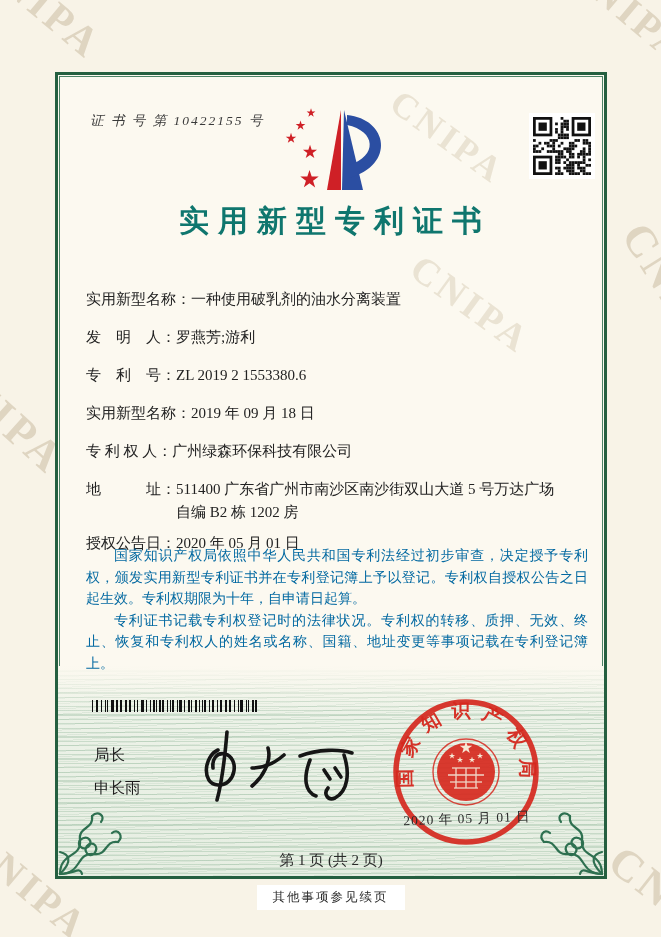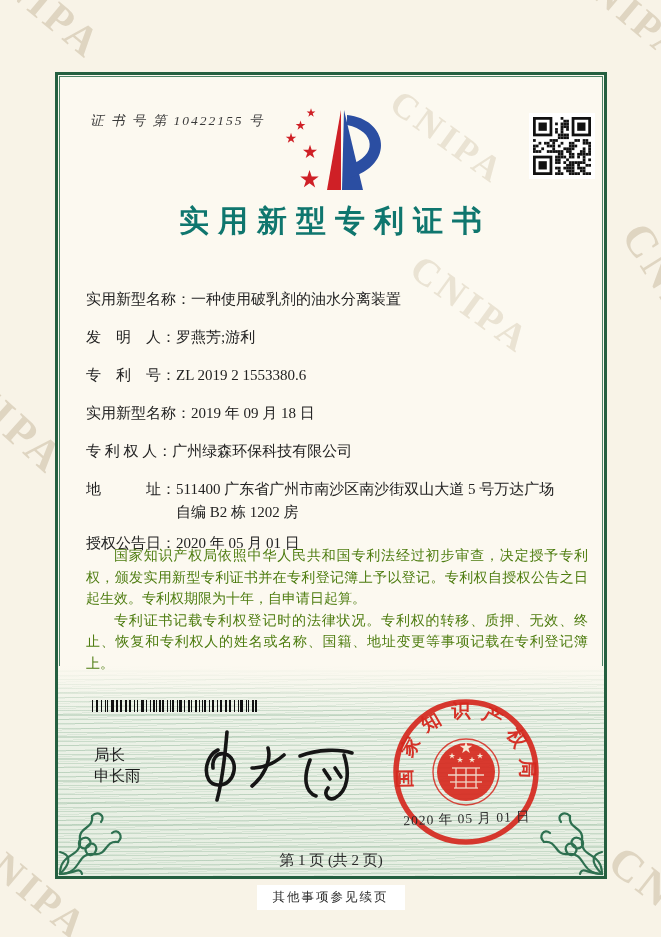--- a/index.html
+++ b/index.html
@@ -67,27 +67,27 @@
   .row{line-height:23px;margin-bottom:15px;position:relative;}
   .row .lbl{color:#222;}
   .row .val{color:#222;}
   .row-address{margin-bottom:0;}
   .row-address .addr{display:inline-block;vertical-align:top;line-height:23px;}
   .row-grant{margin-top:8px;}
   .pair2{position:absolute;left:259px;top:0;}
   
   .paras{
     position:absolute;left:86px;top:545px;width:502px;z-index:4;
-    font-size:14px;line-height:21.5px;text-align:justify;color:#4d7c0f;
+    font-size:14px;line-height:21.5px;text-align:justify;color:#0369a1;
   }
   .paras p{margin:0;text-indent:2em;}
   
   .barcode{position:absolute;left:92px;top:700px;z-index:4;}
   .officer{position:absolute;left:94px;top:745px;z-index:4;font-size:15.5px;color:#1b1b1b;}
-  .officer div{margin-bottom:0;}
+  .officer div{margin-bottom:12px;}
   .signature{position:absolute;left:188px;top:724px;z-index:4;}
   .seal{position:absolute;left:390px;top:696px;width:152px;height:152px;z-index:5;}
   .seal-date{
     position:absolute;left:394px;top:810px;width:146px;z-index:6;
     text-align:center;font-size:13.5px;color:#2a2a2a;letter-spacing:1px;
     transform:rotate(-2deg);
   }
   .page-info{
     position:absolute;left:55px;top:851px;width:552px;z-index:4;
     text-align:center;font-size:15px;color:#2a2a2a;

